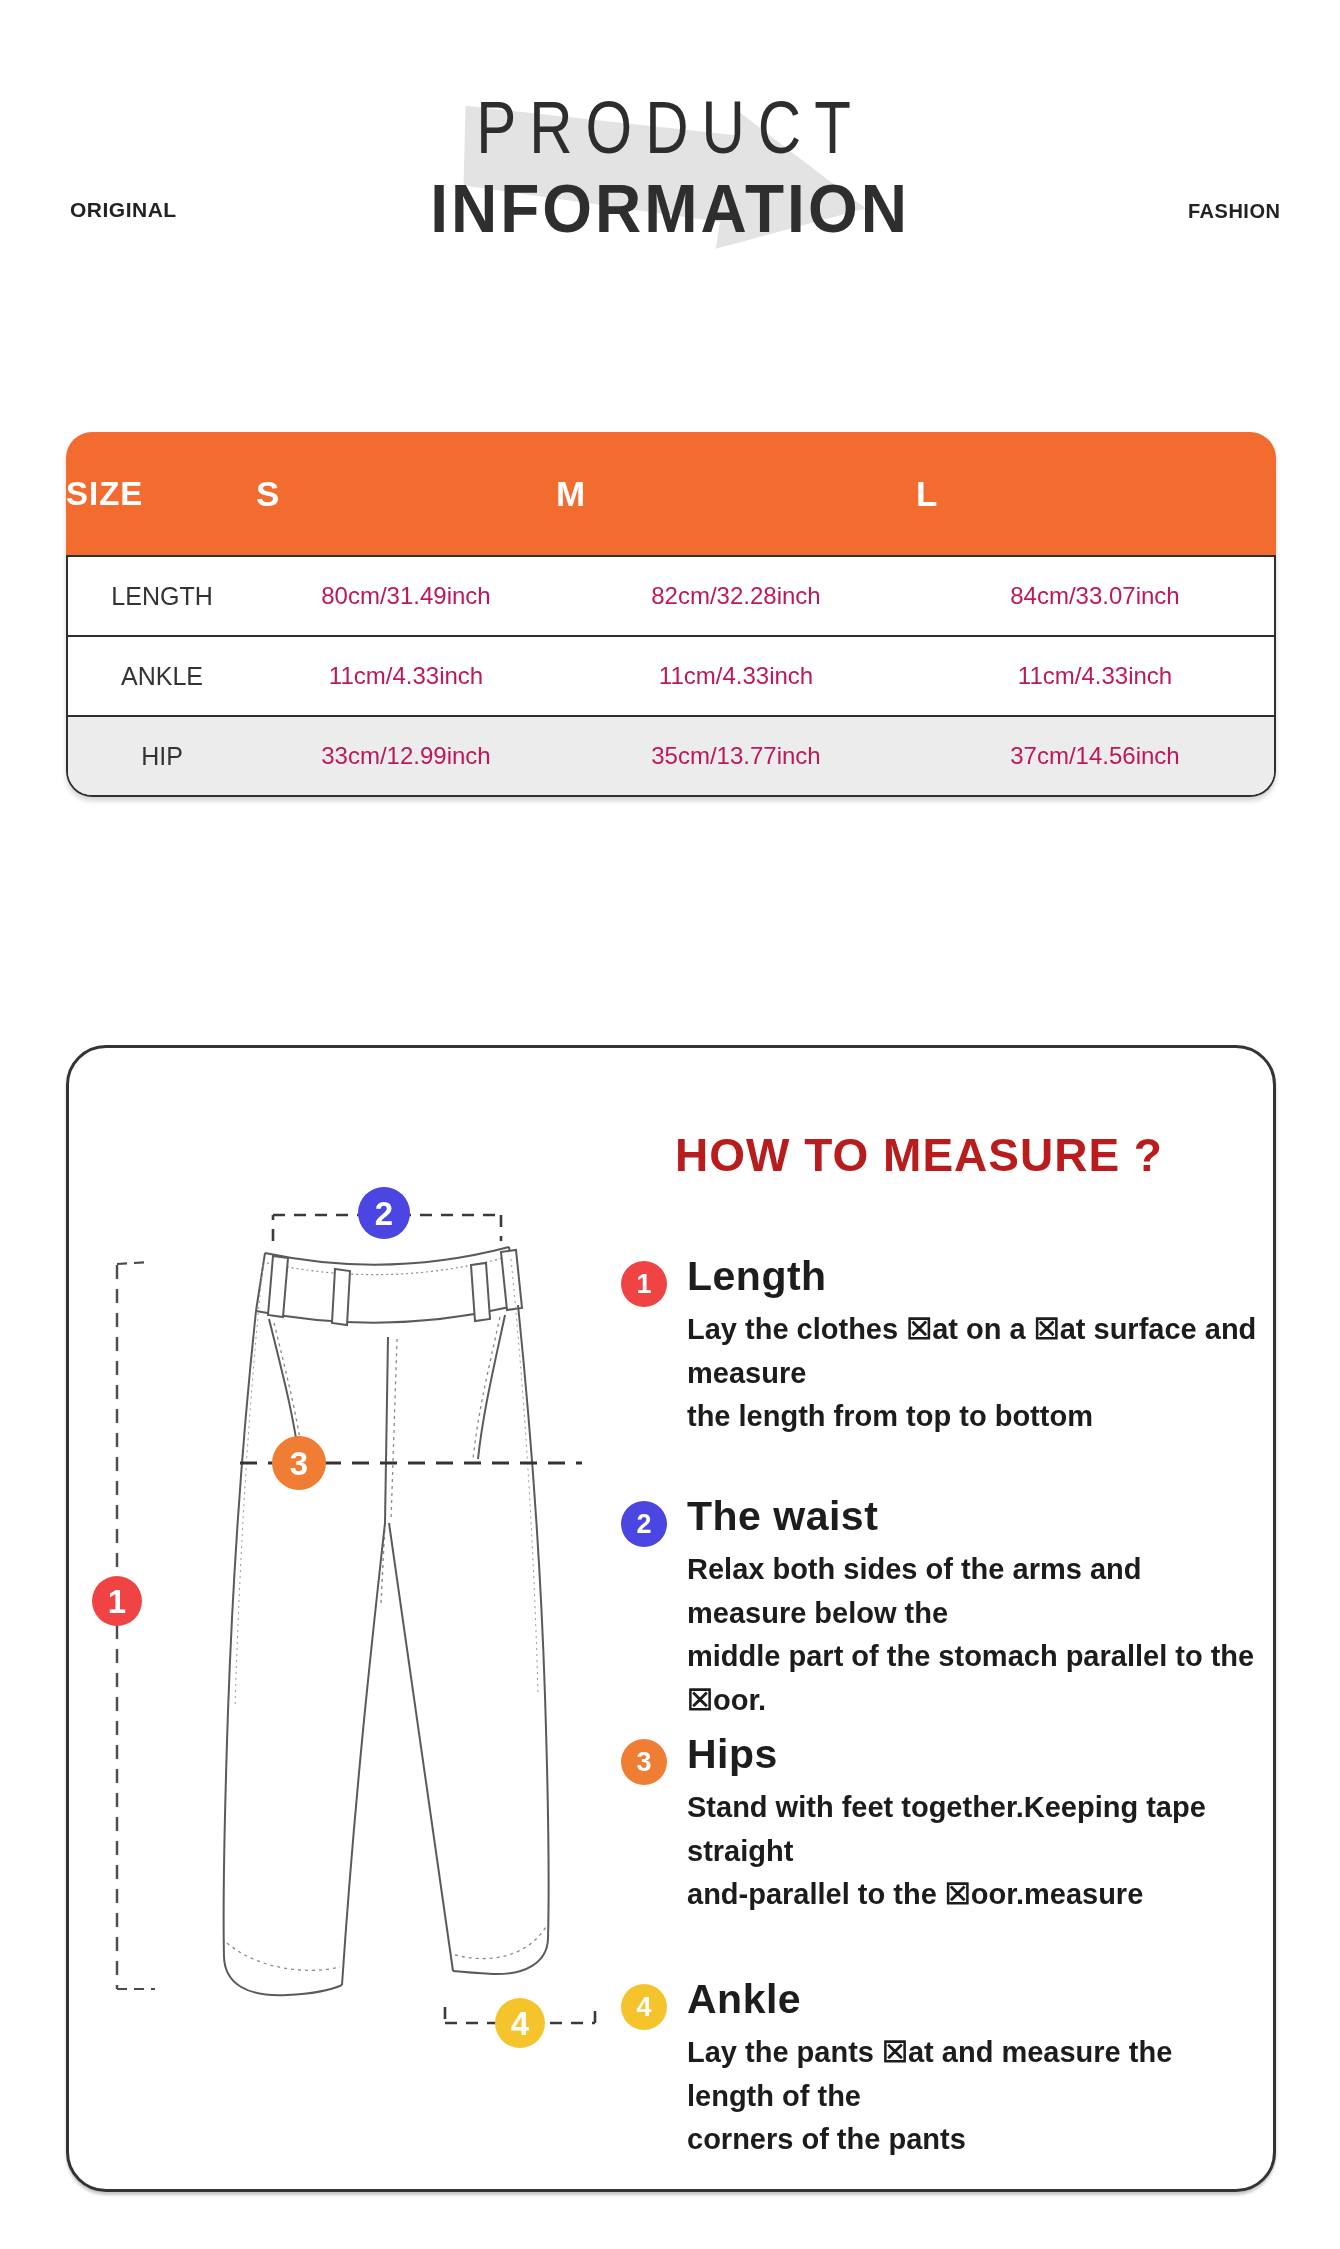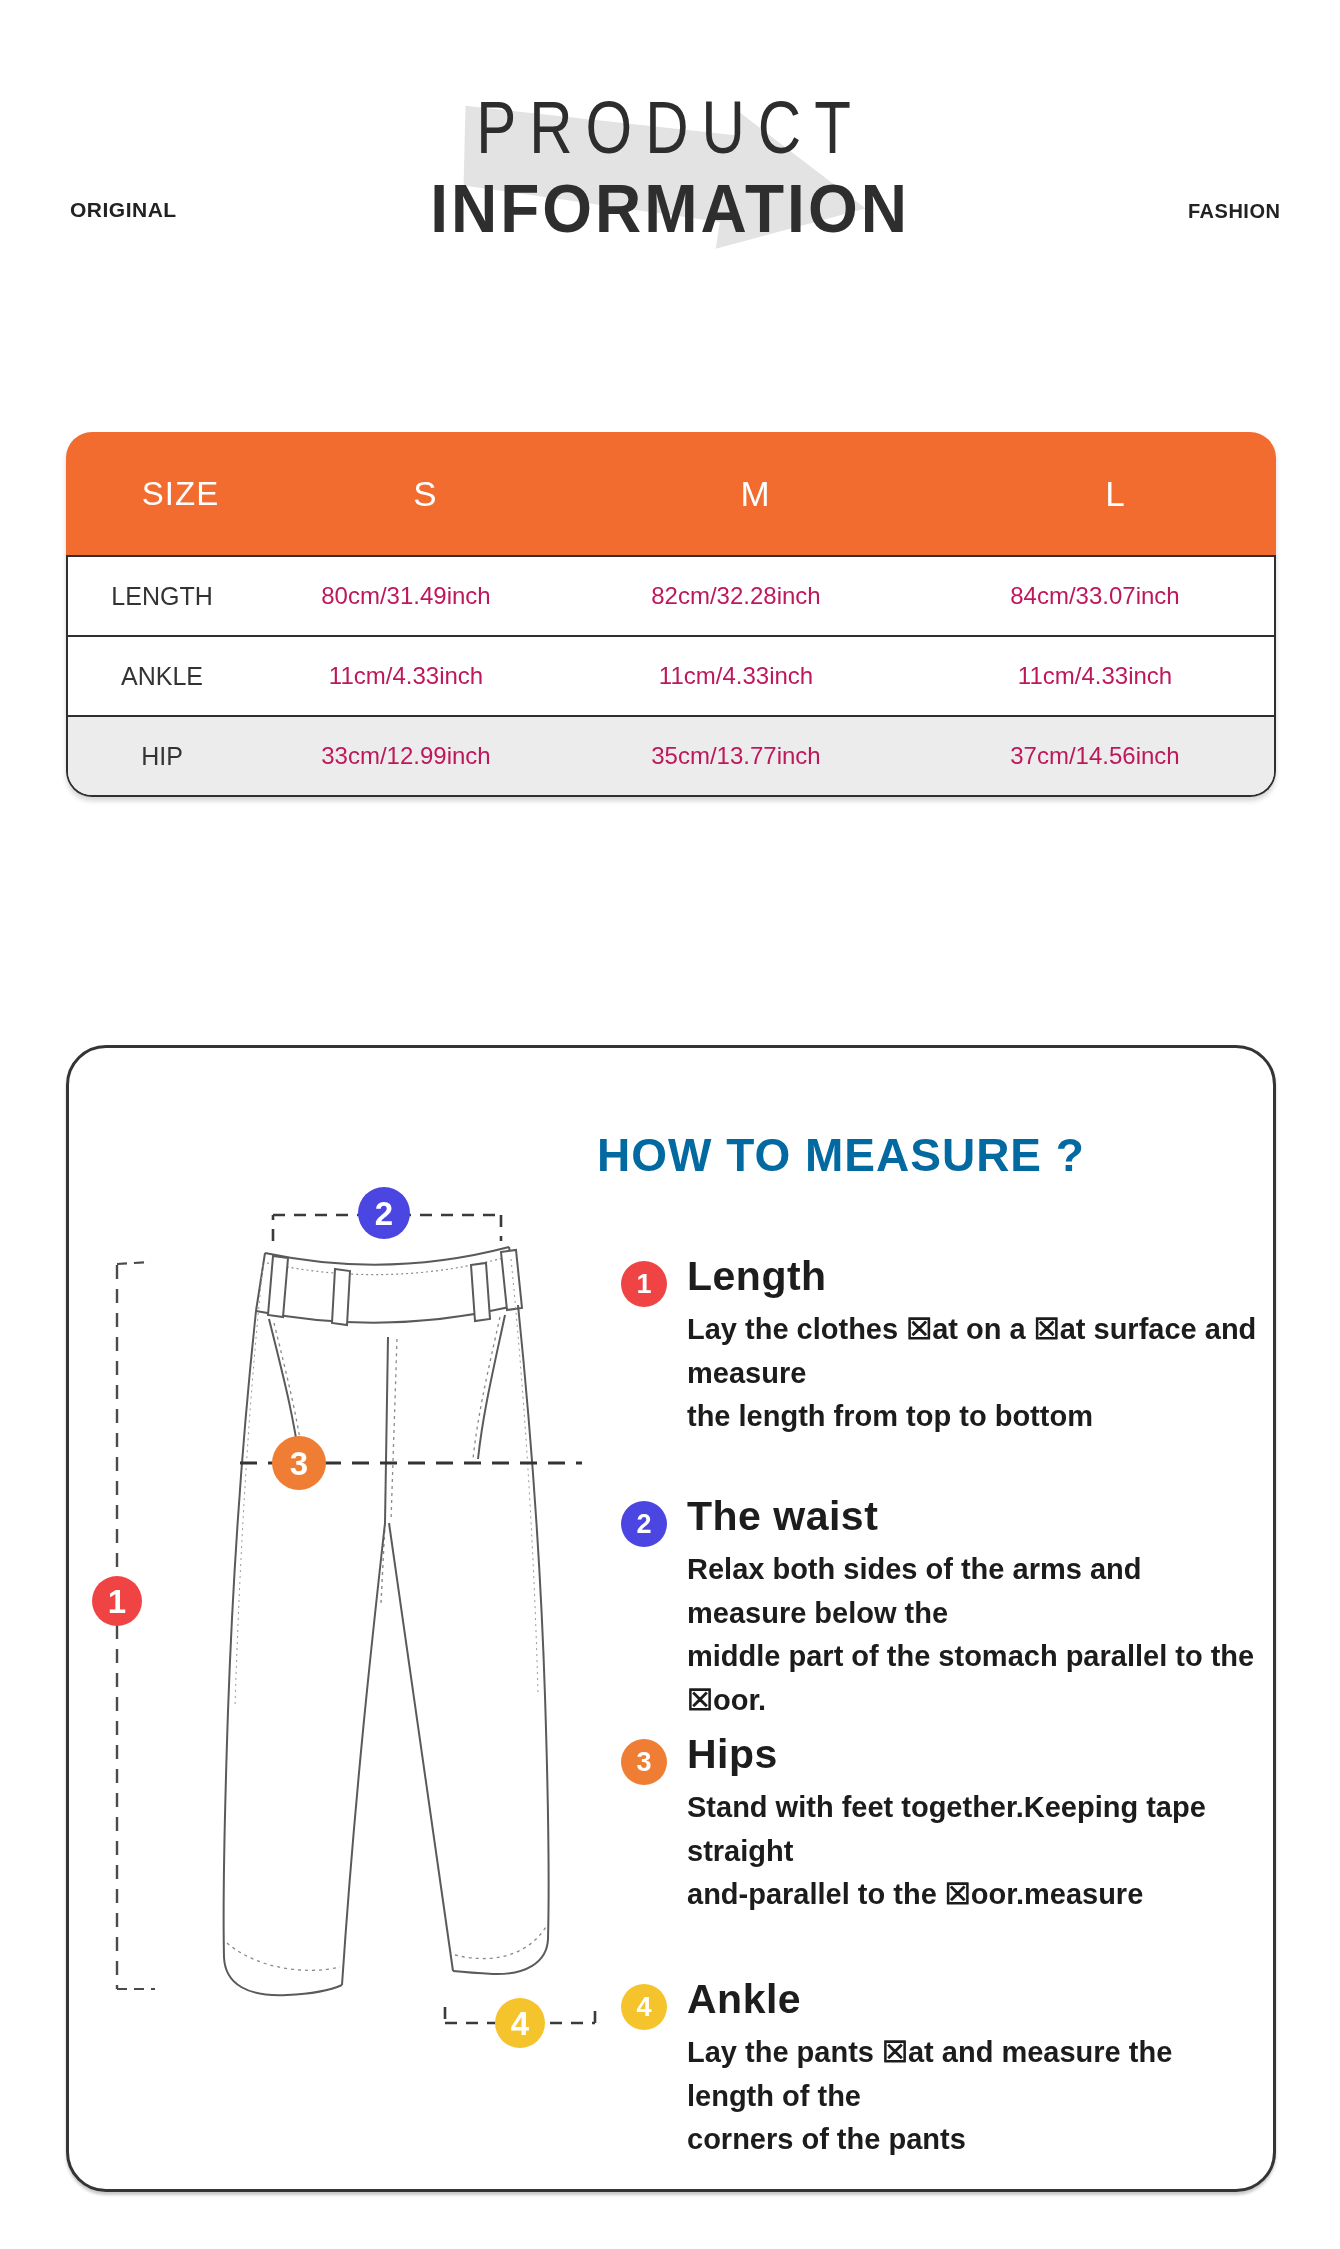--- a/index.html
+++ b/index.html
@@ -23,38 +23,38 @@
   }
 
   
   .size-table { position:absolute; left:66px; top:432px; width:1210px;
     border-radius:26px; box-shadow:0 4px 5px rgba(0,0,0,.16); }
   .t-head {
     display:grid; grid-template-columns:190px 300px 360px 360px;
     height:123px; background:#F26C2F; border-radius:26px 26px 0 0;
     align-items:center; color:#fff;
   }
-  .t-head .cell { text-align:center; font-size:35px; font-weight:400; letter-spacing:1px;padding-left:39px; }
+  .t-head .cell { text-align:left; font-size:35px; font-weight:700; letter-spacing:1px; }
   .t-head .cell:first-child { font-size:33px; }
   .t-body { border:2px solid #2f2f2f; border-top:none; border-radius:0 0 26px 26px; overflow:hidden; background:#fff; }
   .t-row { display:grid; grid-template-columns:188px 300px 360px 358px; height:80px; align-items:center; border-top:2px solid #2f2f2f; }
   .t-row:first-child { border-top:2px solid #2f2f2f; }
   .t-row.alt { background:#ECECEC; }
   .t-row .cell { text-align:center; font-size:24px; color:#be185d; }
   .t-row .cell.rowlabel { font-size:25px; color:#333; }
 
   
   .disclaimer { position:absolute; left:85px; top:916px; width:1175px;
     font-size:27px; font-weight:600; color:#4d4d4d; line-height:1.33; white-space:pre-line; }
 
   
   .measure-box { position:absolute; left:66px; top:1045px; width:1210px; height:1147px;
     border:3px solid #343434; border-radius:40px; background:#fff; box-shadow:0 3px 3px rgba(0,0,0,.22); }
-  .measure-title { position:absolute; left:528px; top:80px; width:540px; text-align:left;
-    font-size:46px; font-weight:800; color:#0369a1; letter-spacing:1px; }
+  .measure-title { position:absolute; left:580px; top:80px; width:540px; text-align:center;
+    font-size:46px; font-weight:800; color:#b91c1c; letter-spacing:1px; }
   .pants-svg { position:absolute; left:8px; top:103px; }
 
   .m-item { position:absolute; left:552px; width:640px; display:flex; gap:20px; }
   .m-item .badge { flex:0 0 46px; width:46px; height:46px; border-radius:50%;
     color:#fff; font-size:27px; font-weight:700; display:flex; align-items:center; justify-content:center; margin-top:8px; }
   .m-item .txt { width:570px; }
   .m-item h3 { font-size:41px; font-weight:700; color:#1d1d1d; letter-spacing:.5px; margin-bottom:8px; }
   .m-item p  { font-size:29px; font-weight:700; color:#1c1c1c; line-height:1.5; white-space:pre-line; }
 
   .c-red    { background:#F04444; }

